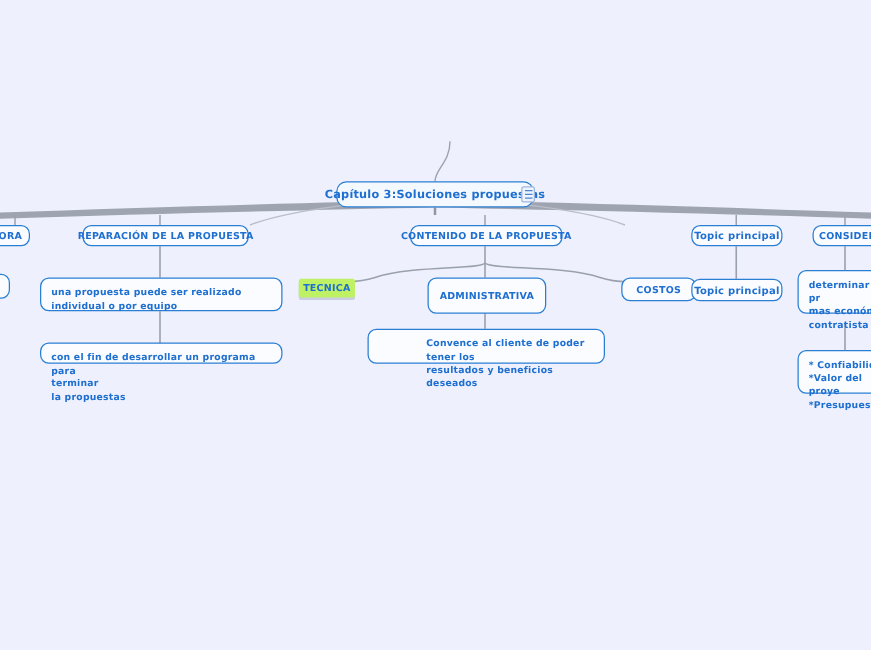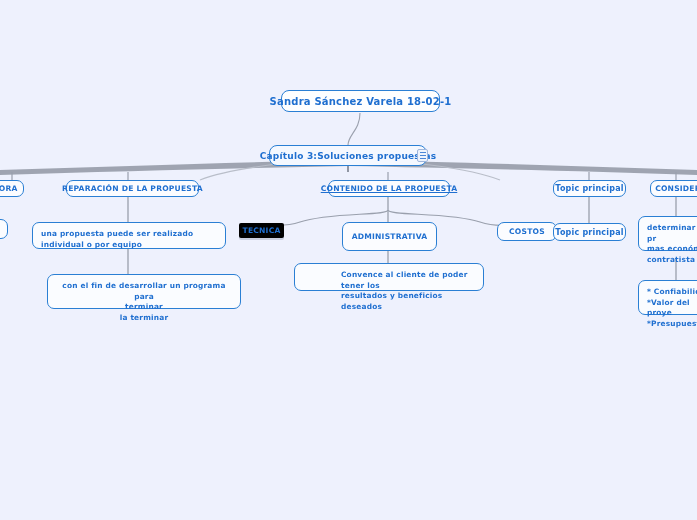--- a/index.html
+++ b/index.html
@@ -50,21 +50,21 @@
     color:#1f6fd0;
     background:#fafcff;
     border-radius:7px;
   }
   .node.leaf .ln{display:block;}
 
   
   .node.flat{
     border:none;
     border-radius:2px;
-    background:#000000;
+    background:#bef264;
     box-shadow:0 2px 0 0 #c9cfe0;
     font-size:7.6px;
     color:#1f6fd0;
     padding:0 8px;
   }
 
   .menu-icon{
     position:absolute;
     width:11px;height:13px;
     box-sizing:border-box;
@@ -111,58 +111,57 @@
     <path d="M388 210 C388 216 450 212 480 222 C492 226 505 226 517 224" stroke="#9aa0ad" stroke-width="1.2" fill="none"></path>
 
     <path d="M388 242 L388 263" stroke="#9aa0ad" stroke-width="1.3" fill="none"></path>
 
     <path d="M589 197 L589 223" stroke="#9aa0ad" stroke-width="1.3" fill="none"></path>
 
     <path d="M676 197 L676 216" stroke="#9aa0ad" stroke-width="1.3" fill="none"></path>
     <path d="M676 258 L676 280" stroke="#9aa0ad" stroke-width="1.3" fill="none"></path>
   </svg>
 
-  <div class="node title" style="left:281px;top:90px;width:159px;height:22px;">Sandra Sánchez Varela 18-02-1</div>
 
   <div class="node root" style="left:269px;top:145px;width:158px;height:21px;">Capítulo 3:Soluciones propuestas</div>
   <div class="menu-icon" style="left:417px;top:149px;">
     <i></i>
       <i></i>
       <i></i>
   </div>
 
   <div class="node branch" style="left:-14px;top:180px;width:38px;height:17px;">DORA</div>
 
   <div class="node branch" style="left:66px;top:180px;width:133px;height:17px;">REPARACIÓN DE LA PROPUESTA</div>
 
-  <div class="node branch" style="left:328px;top:180px;width:122px;height:17px;text-decoration:underline;">CONTENIDO DE LA PROPUESTA</div>
+  <div class="node branch" style="left:328px;top:180px;width:122px;height:17px;">CONTENIDO DE LA PROPUESTA</div>
 
   <div class="node topic" style="left:553px;top:180px;width:73px;height:17px;">Topic principal</div>
 
   <div class="node branch" style="left:650px;top:180px;width:62px;height:17px;">CONSIDERA</div>
 
   <div class="node flat" style="left:239px;top:223px;width:45px;height:15px;">TECNICA</div>
 
   <div class="node branch" style="left:342px;top:222px;width:95px;height:29px;">ADMINISTRATIVA</div>
 
   <div class="node branch" style="left:497px;top:222px;width:60px;height:19px;">COSTOS</div>
 
   <div class="node topic" style="left:553px;top:223px;width:73px;height:18px;">Topic principal</div>
 
   <div class="node branch" style="left:-12px;top:219px;width:20px;height:20px;">r</div>
 
   <div class="node leaf" style="left:32px;top:222px;width:194px;height:27px;">
     <span class="ln">una propuesta puede ser realizado</span>
     <span class="ln">individual o por equipo</span>
   </div>
 
-  <div class="node leaf" style="left:47px;top:274px;width:194px;height:35px;text-align:center;">
+  <div class="node leaf" style="left:32px;top:274px;width:194px;height:17px;">
     <span class="ln">con el fin de desarrollar un programa para</span>
     <span class="ln">terminar</span>
-    <span class="ln">la terminar</span>
+    <span class="ln">la propuestas</span>
   </div>
 
   <div class="node leaf" style="left:294px;top:263px;width:190px;height:28px;padding-left:46px;">
     <span class="ln">Convence al cliente de poder tener los</span>
     <span class="ln">resultados y beneficios deseados</span>
   </div>
 
   <div class="node leaf" style="left:638px;top:216px;width:86px;height:35px;">
     <span class="ln">determinar el pr</span>
     <span class="ln">mas económico</span>

